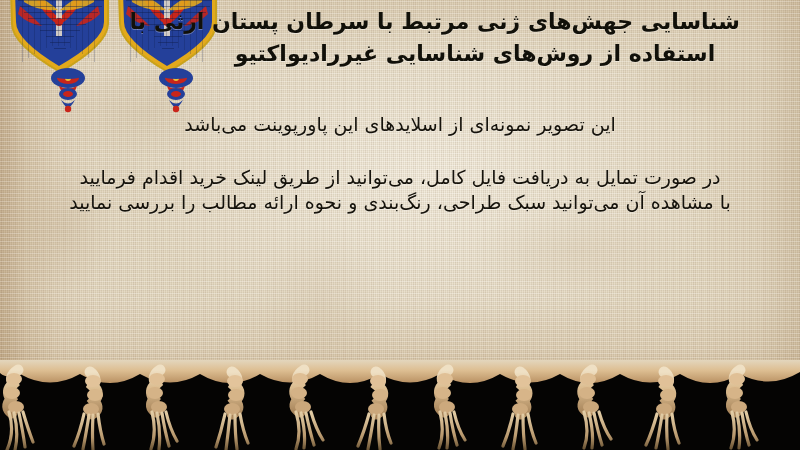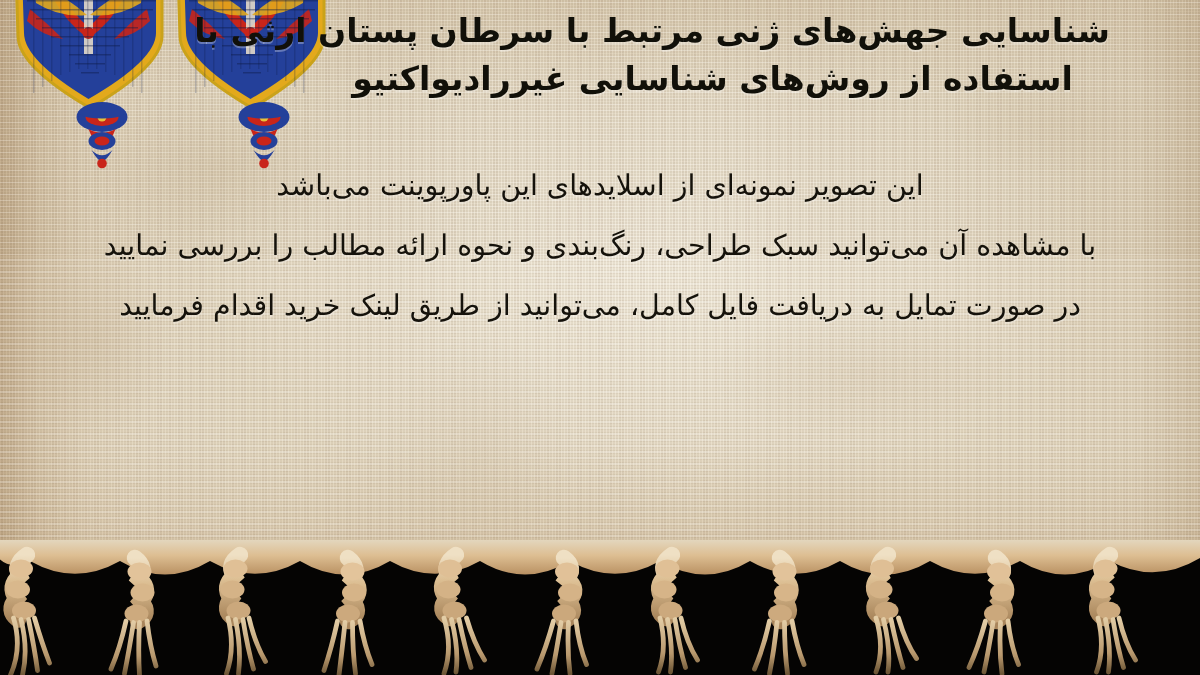--- a/index.html
+++ b/index.html
@@ -118,21 +118,21 @@
   }
   .b-line{
     display:block;
     font-size:19px;
     font-weight:normal;
     line-height:25px;
     color:#15120b;
     white-space:nowrap;
     text-shadow:0 1px 0 rgba(255,255,255,.28);
   }
-  .b-line.l1{margin-bottom:15px;}
+  .b-line.l1{margin-bottom:28px;}
   .b-line.l2{margin-bottom:15px;}
 </style>
 </head>
 <body>
 
 <div id="slide">
 
   <div class="carpet-field">
     <div class="weave"></div>
     <div class="weave2"></div>
@@ -275,22 +275,22 @@
 
   <div class="text-layer">
 
     <div class="title">
       <span class="t-line">شناسایی جهش‌های ژنی مرتبط با سرطان پستان ارثی با</span>
       <span class="t-line">استفاده از روش‌های شناسایی غیررادیواکتیو</span>
     </div>
 
     <div class="body-block">
       <span class="b-line l1">این تصویر نمونه‌ای از اسلایدهای این پاورپوینت می‌باشد</span>
+      <span class="b-line l3">در صورت تمایل به دریافت فایل کامل، می‌توانید از طریق لینک خرید اقدام فرمایید</span>
       <span class="b-line l2">با مشاهده آن می‌توانید سبک طراحی، رنگ‌بندی و نحوه ارائه مطالب را بررسی نمایید</span>
-      <span class="b-line l3">در صورت تمایل به دریافت فایل کامل، می‌توانید از طریق لینک خرید اقدام فرمایید</span>
     </div>
 
   </div>
 
   <div class="fringe-zone">
     <svg class="fringe-svg" viewBox="0 0 800 90" preserveAspectRatio="none">
       <defs>
         <linearGradient id="yarnG" x1="0" y1="0" x2="0" y2="1">
           <stop offset="0%" stop-color="#efe0c4"></stop>
           <stop offset="40%" stop-color="#dcbe92"></stop>

